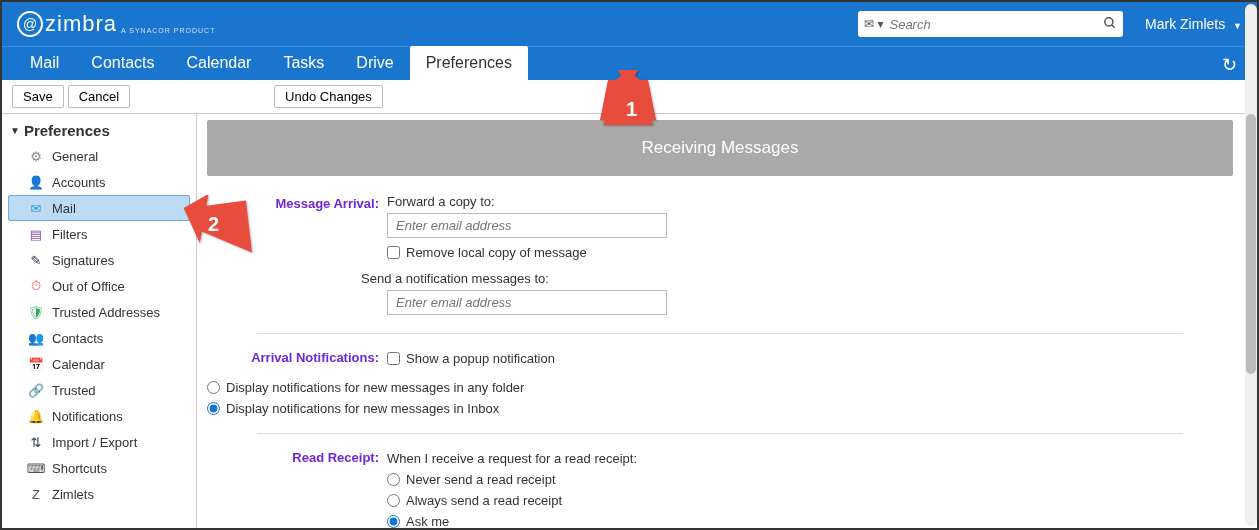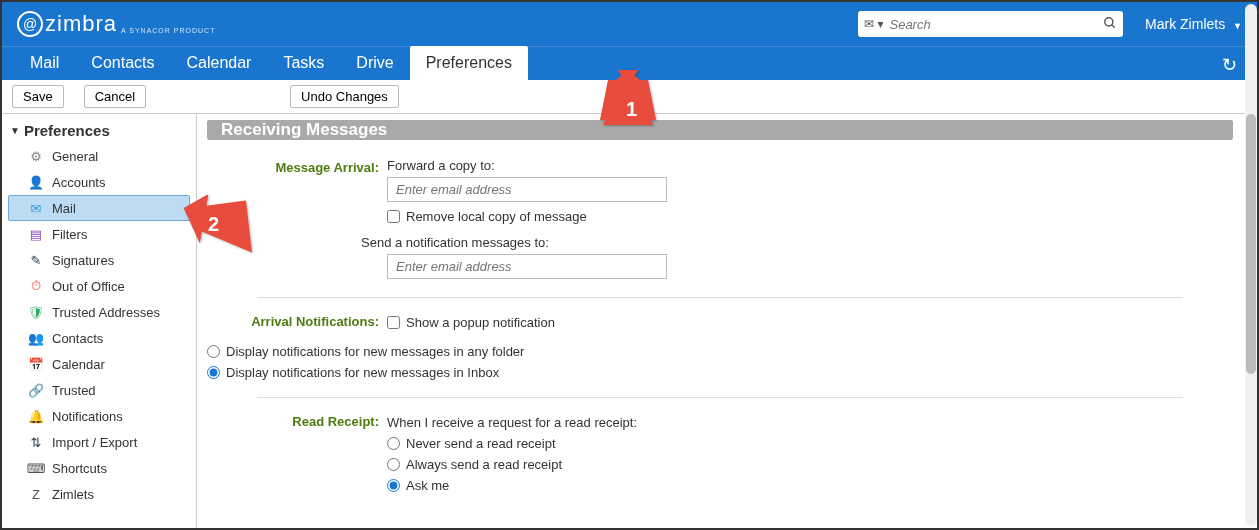--- a/index.html
+++ b/index.html
@@ -18,35 +18,35 @@
   .user .caret { font-size: 9px; margin-left: 4px; }
   
   .navbar { background: #1a75cf; height: 34px; display: flex; align-items: flex-end; padding: 0 12px; border-top: 1px solid rgba(255,255,255,0.15); }
   .tab { color: #fff; padding: 8px 16px; font-size: 16px; cursor: pointer; }
   .tab.active { background: #fff; color: #333; border-radius: 2px 2px 0 0; }
   .nav-spacer { flex: 1; }
   .refresh-icon { color: #fff; font-size: 18px; padding: 4px 8px; cursor: pointer; }
   
   .toolbar { height: 34px; display: flex; align-items: center; padding: 4px 10px; border-bottom: 1px solid #ccc; gap: 4px; background: #fff; }
   .btn { background: #fff; border: 1px solid #bbb; padding: 3px 10px; font-size: 13px; cursor: pointer; border-radius: 2px; }
-  .btn-group { display: flex; gap: 20px; }
+  .btn-group { display: flex; gap: 4px; }
   .undo-area { margin-left: 140px; }
   
   .main { display: flex; height: calc(100% - 44px - 34px - 34px); }
   .sidebar { width: 195px; border-right: 1px solid #ccc; padding: 4px 6px; overflow-y: auto; }
   .sidebar-title { font-size: 15px; font-weight: bold; padding: 4px 2px; display: flex; align-items: center; gap: 4px; }
   .sidebar-title .tri { font-size: 10px; }
   .sb-item { display: flex; align-items: center; gap: 8px; padding: 5px 6px 5px 20px; cursor: pointer; border-radius: 2px; }
   .sb-item.selected { background: #bcdcf5; border: 1px solid #6ea8d8; padding: 4px 5px 4px 19px; }
   .sb-icon { width: 16px; height: 16px; display: inline-flex; align-items: center; justify-content: center; font-size: 13px; }
   
   .content { flex: 1; padding: 6px 24px 6px 10px; overflow-y: auto; position: relative; }
-  .section-header { background: #a9a9a9; color: #fff; font-size: 17px; font-weight: bold; padding: 0 14px; border-radius: 2px; margin-bottom: 14px; }
+  .section-header { background: #a9a9a9; color: #fff; font-size: 17px; font-weight: normal; padding: 18px 14px; border-radius: 2px; margin-bottom: 14px; text-align: center; }
   .form-row { display: flex; padding: 4px 0; }
-  .form-label { width: 180px; text-align: right; padding-right: 8px; font-weight: bold; font-size: 13px; color: #4d7c0f; line-height: 20px; }
+  .form-label { width: 180px; text-align: right; padding-right: 8px; font-weight: bold; font-size: 13px; color: #6d28d9; line-height: 20px; }
   .form-field { flex: 1; font-size: 13px; color: #333; }
   .form-field input[type=text] { width: 280px; padding: 4px 8px; border: 1px solid #bbb; font-size: 13px; font-style: italic; color: #888; margin-top: 4px; margin-bottom: 4px; }
   .form-field label { display: flex; align-items: center; gap: 6px; padding: 3px 0; }
   .hr { border-top: 1px solid #ddd; margin: 10px 50px 10px 50px; }
   input[type=radio], input[type=checkbox] { accent-color: #1a75cf; }
   
   .scrollbar-fake { position: absolute; right: 2px; top: 4px; bottom: 4px; width: 12px; background: #f0f0f0; border-radius: 6px; }
   .scrollbar-thumb { position: absolute; top: 110px; height: 260px; left: 1px; right: 1px; background: #bbb; border-radius: 6px; }
   
   .annotation-arrow { position: absolute; z-index: 100; }

